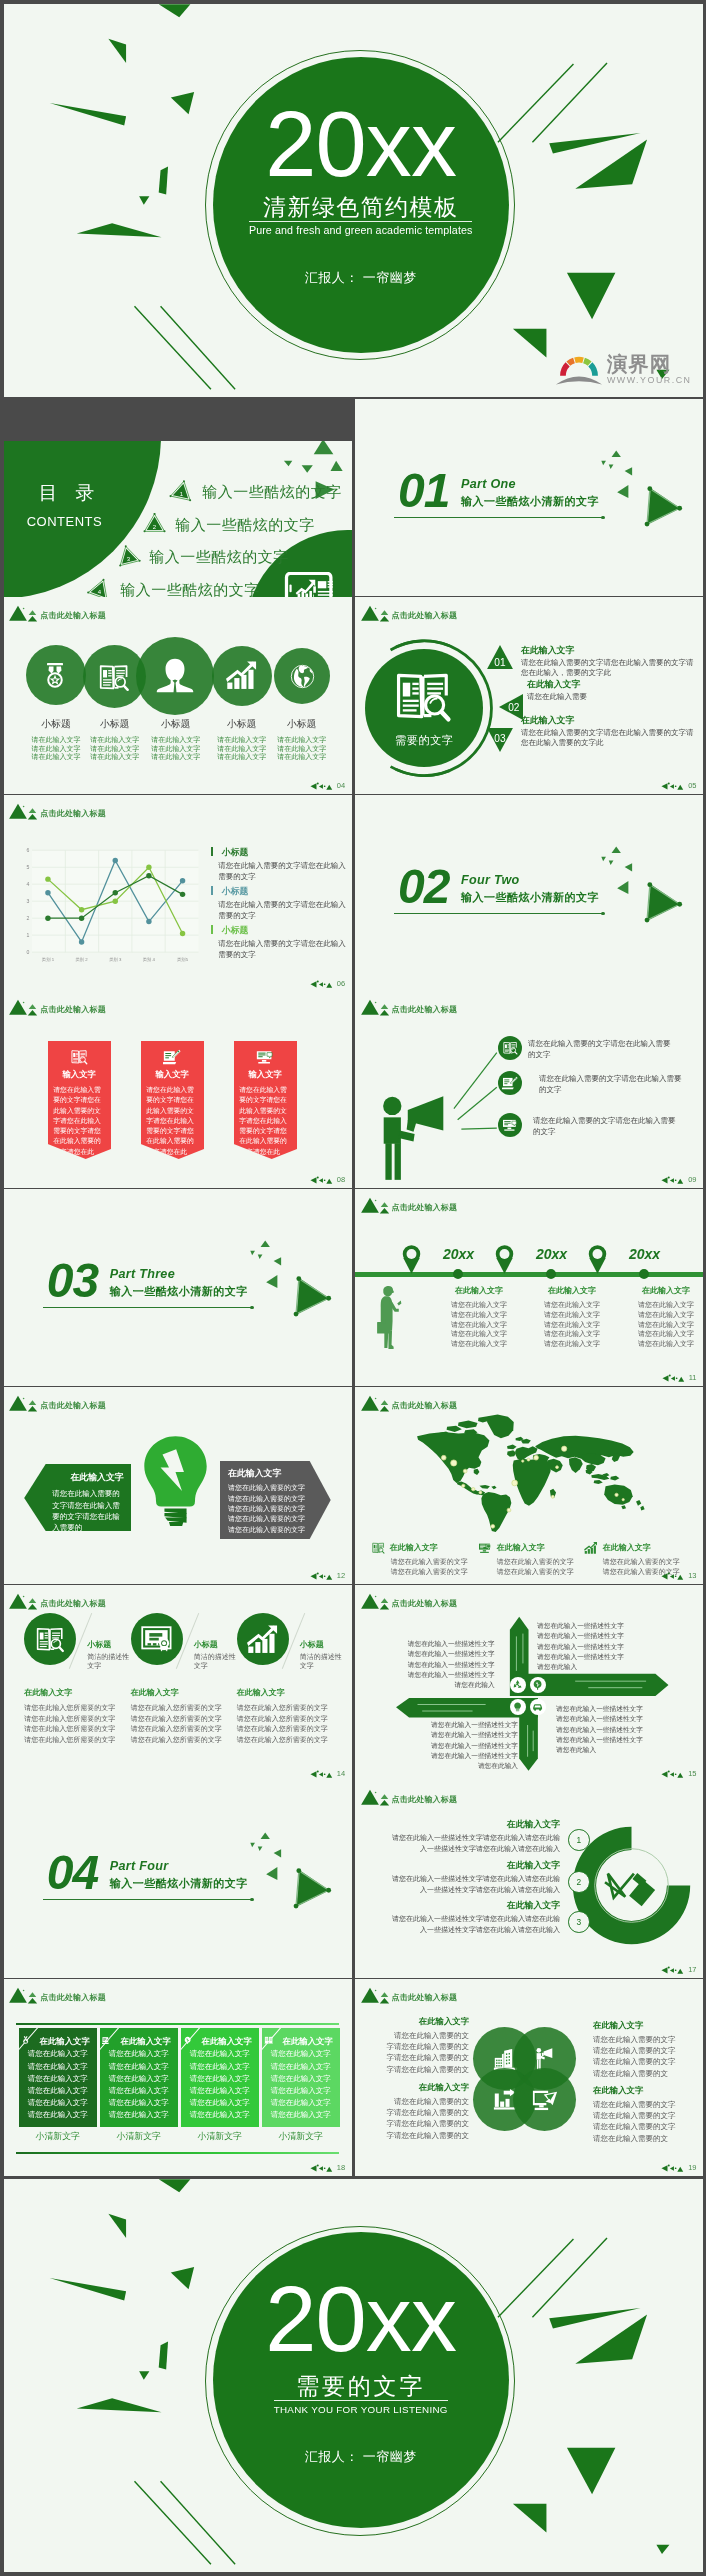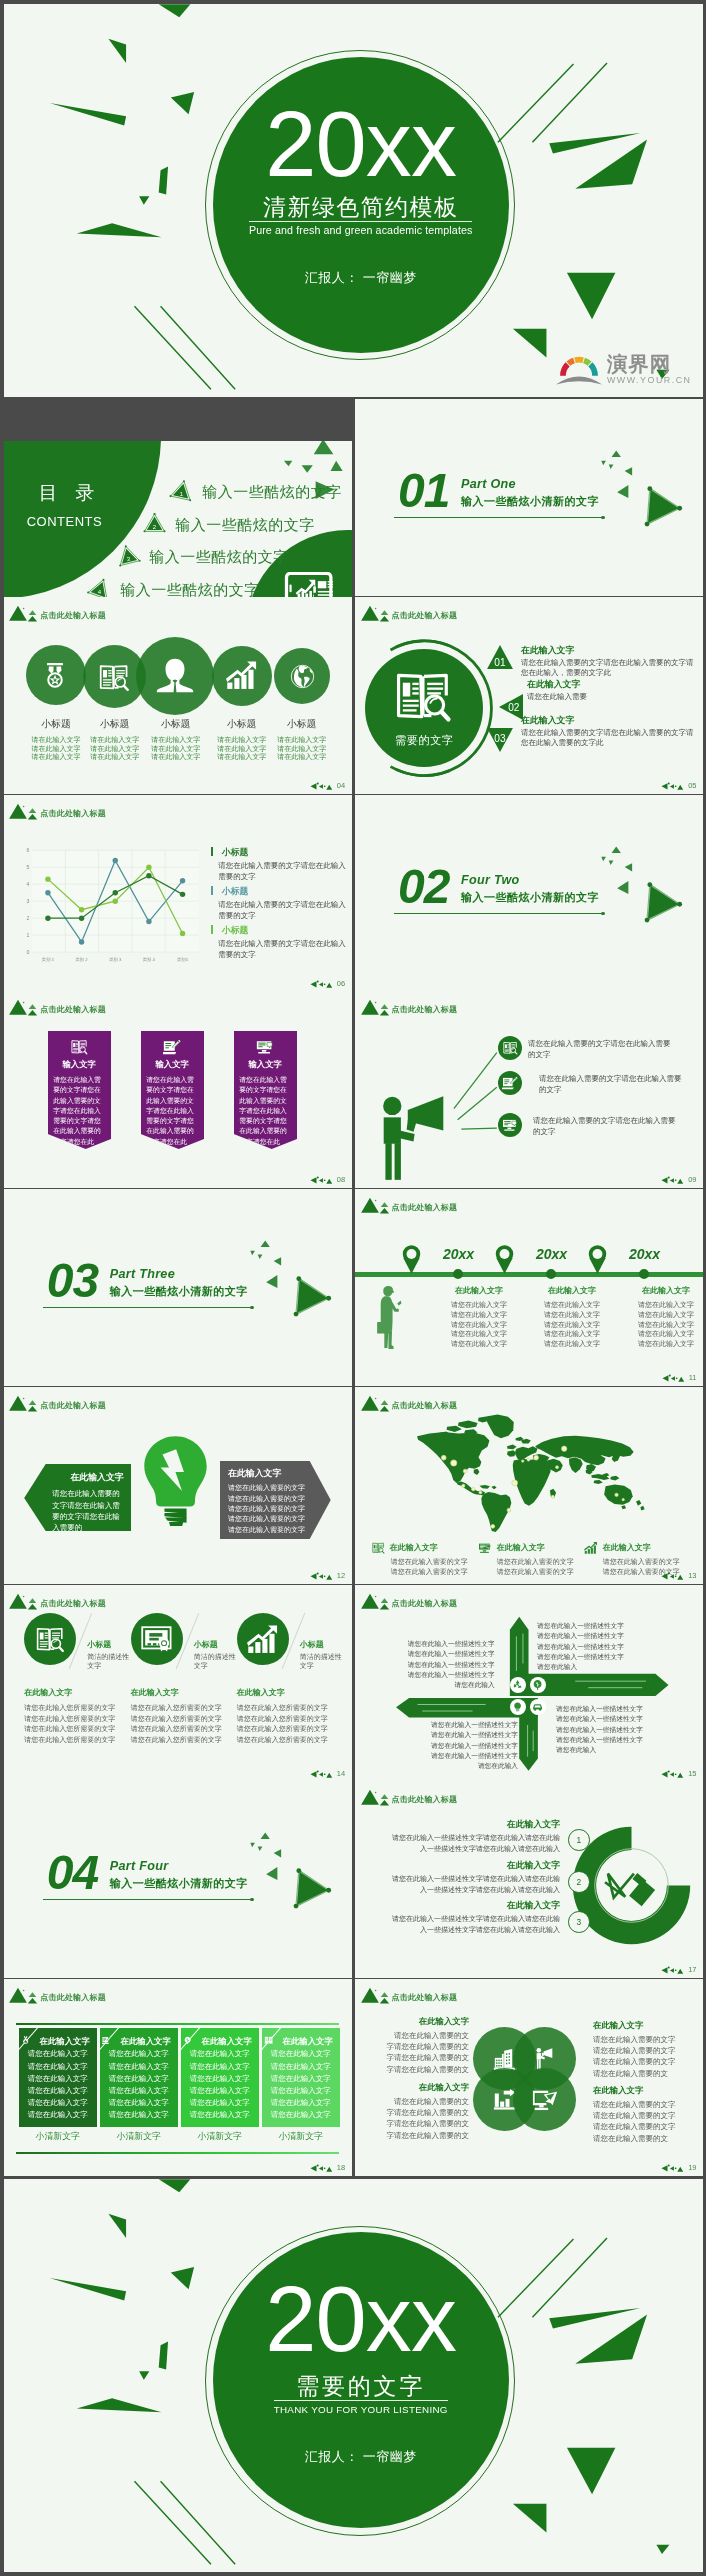--- a/index.html
+++ b/index.html
@@ -74,21 +74,21 @@
 
   
   .s06-chart{position:absolute;left:0px;top:0.9px;}
   .s06-lg{position:absolute;left:207px;width:136px;}
   .s06-lg .bar{display:inline-block;width:2.3px;height:9.3px;vertical-align:-0.9px;margin-right:4.7px;}
   .s06-lg .t{font-size:8.9px;font-weight:bold;color:#1d7520;}
   .s06-lg .b{font-size:7.5px;color:#4a4a4a;line-height:10.7px;margin-top:1.9px;margin-left:7.5px;}
 
 
   
-  .s08-card{position:absolute;top:40px;width:63px;height:118px;background:#701a75;
+  .s08-card{position:absolute;top:50px;width:63px;height:118px;background:#ef4444;
      clip-path:polygon(0 0,76px 0,76px 103px,38px 118px,0 103px);text-align:center;overflow:hidden;}
   .s08-ic{margin-top:8.4px;height:16px;}
   .s08-t{font-size:8.4px;color:#fff;font-weight:bold;margin-top:3.7px;line-height:11.2px;}
   .s08-b{font-size:6.8px;color:#fff;line-height:10.3px;margin:4.7px 5.6px 0 5.6px;text-align:left;}
 
   
   .s09-fig{position:absolute;left:23px;top:104px;}
   .s09-lines{position:absolute;left:0;top:0;}
   .s09-c{position:absolute;left:143px;width:24px;height:24px;border-radius:50%;background:#1d7520;
      display:flex;align-items:center;justify-content:center;}

